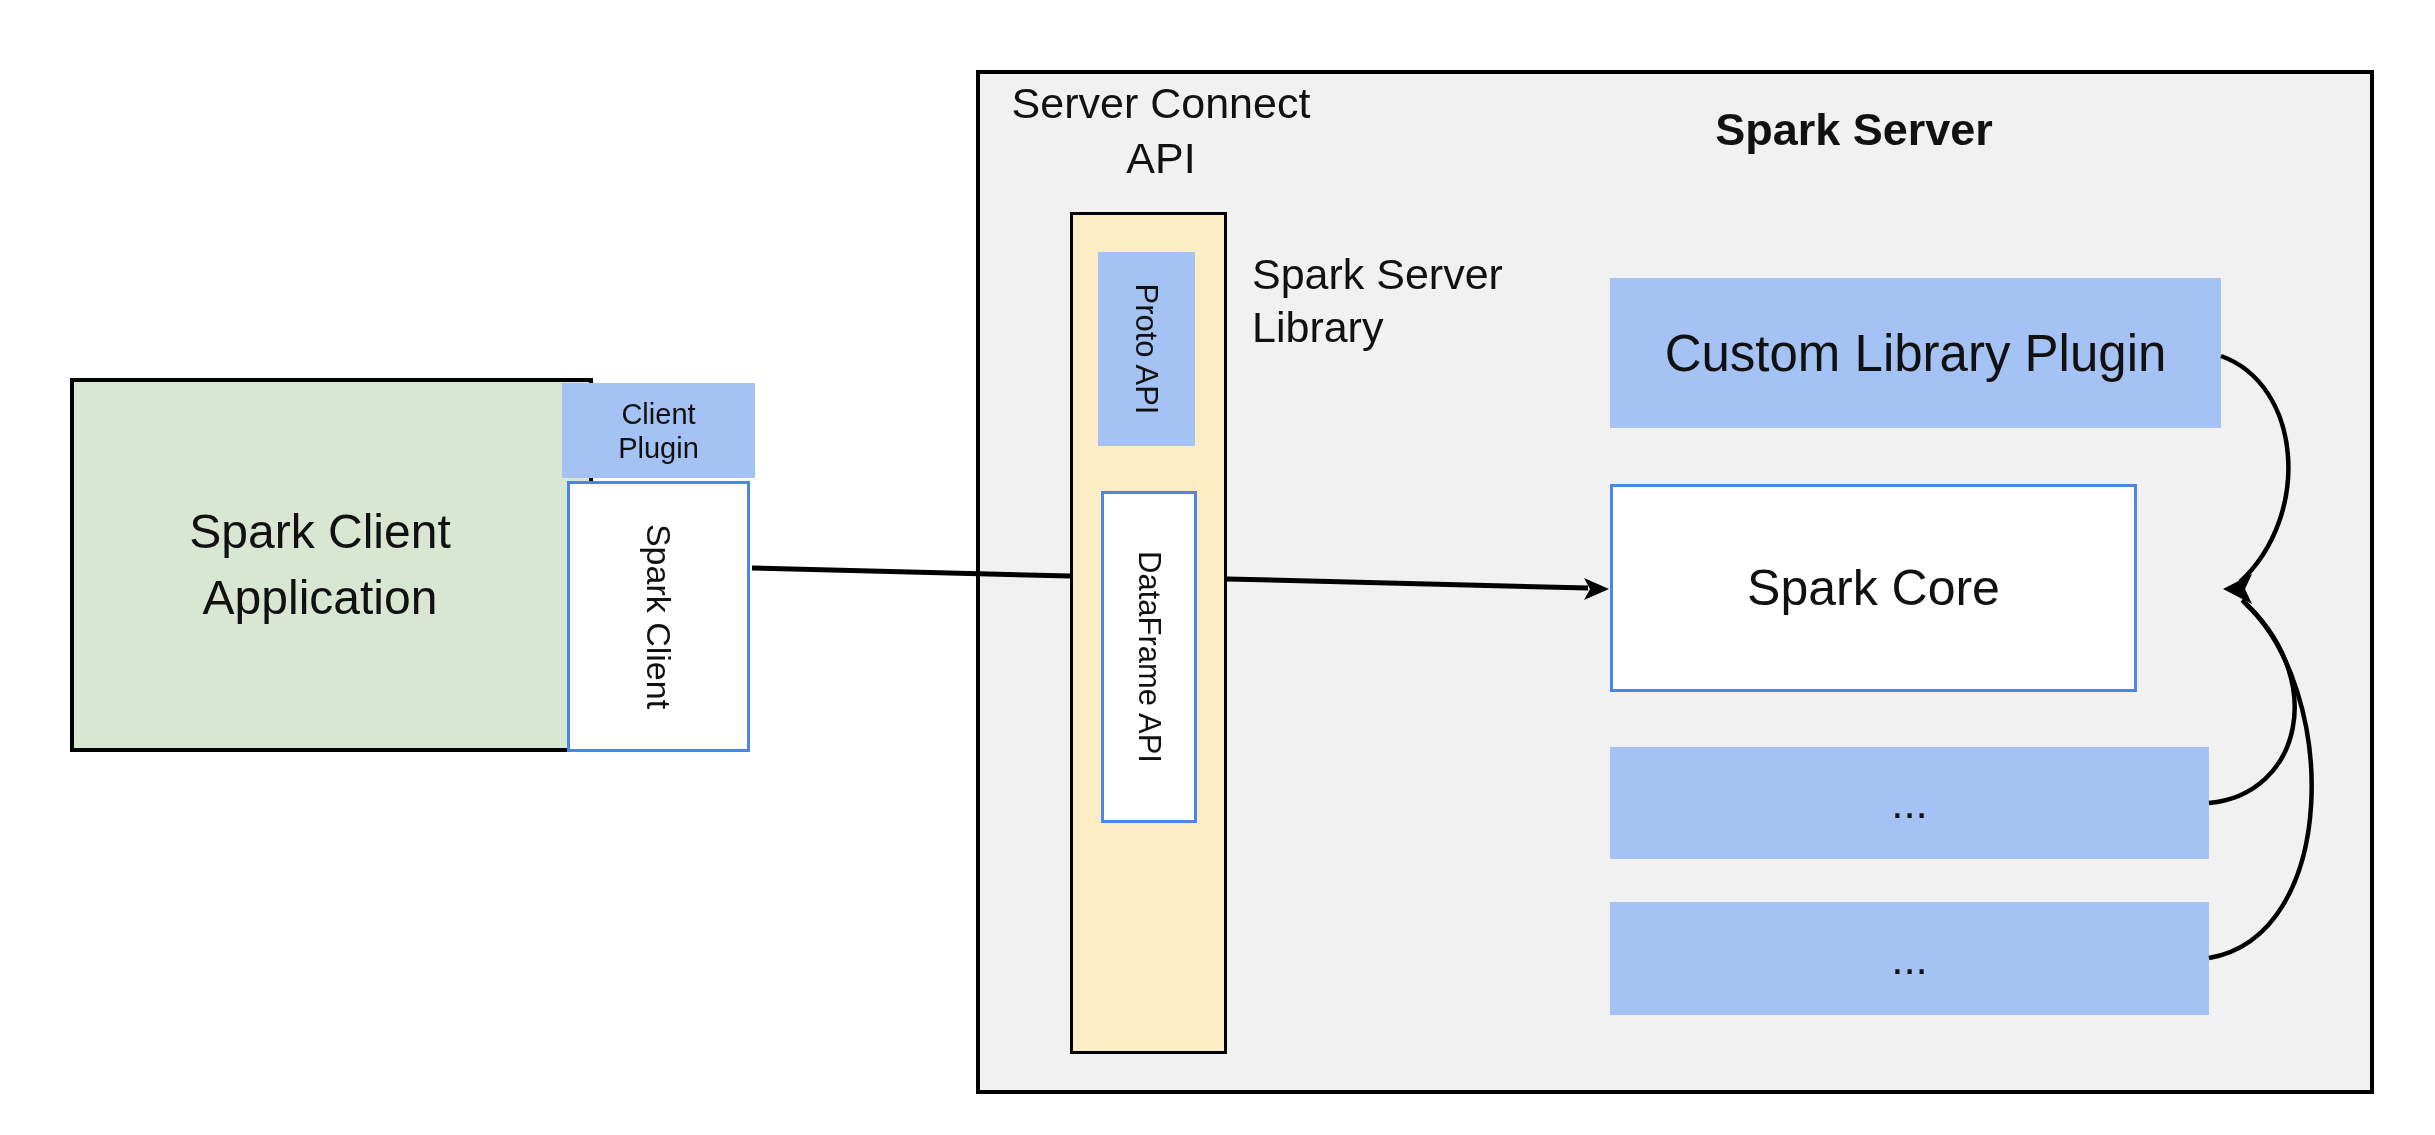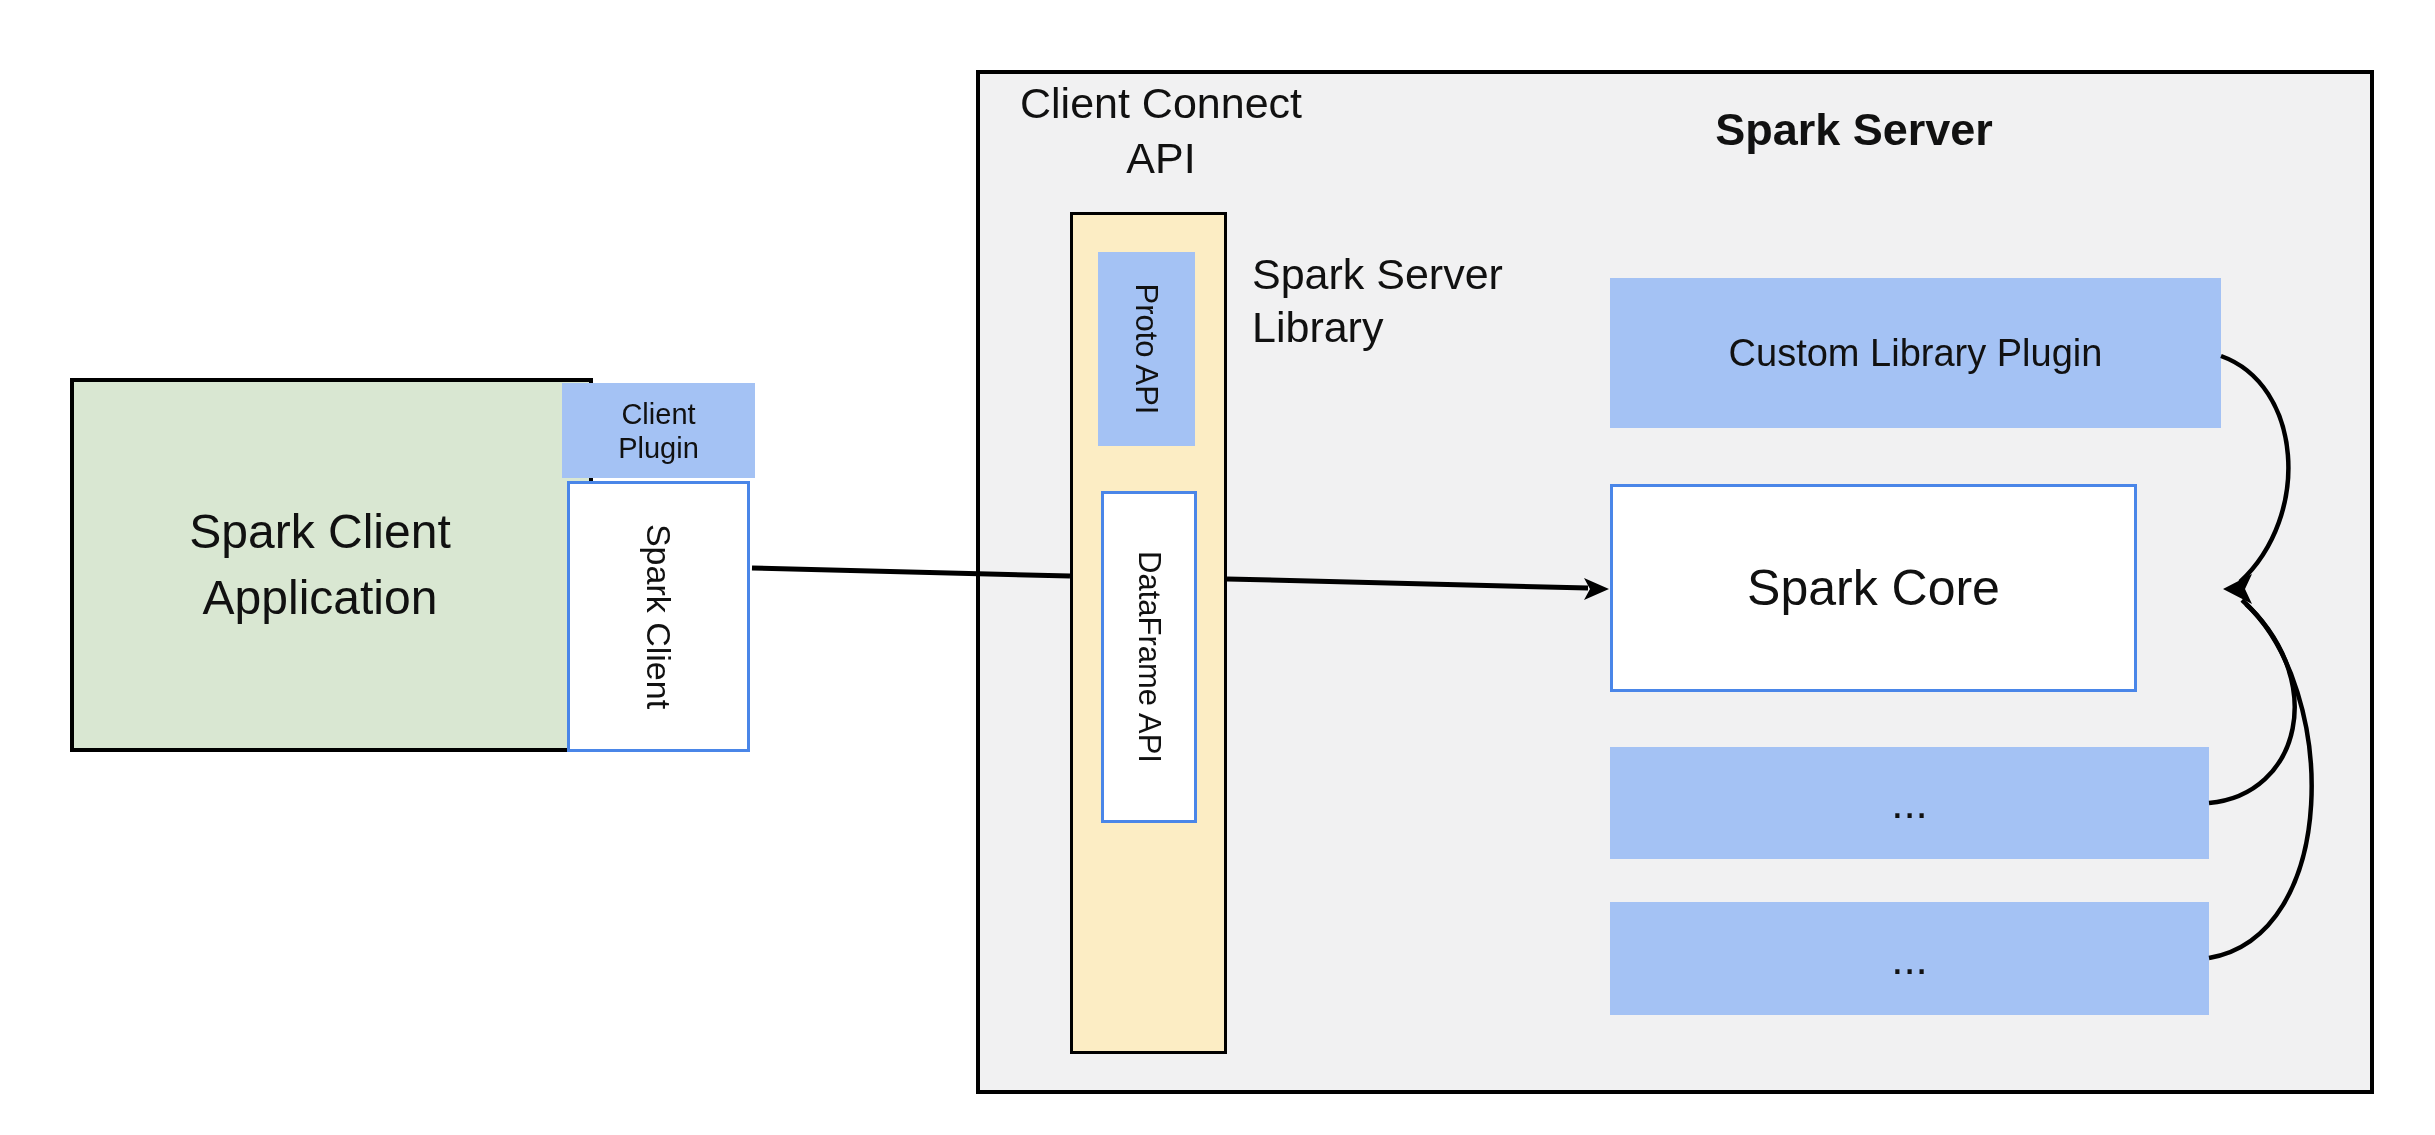--- a/index.html
+++ b/index.html
@@ -39,21 +39,21 @@
     background:var(--yellow-fill); border:3px solid var(--line-black); z-index:3;}
   .proto-box{left:1098px; top:252px; width:97px; height:194px;
     background:var(--blue-fill); font-size:31px; z-index:4;}
   .dataframe-box{left:1101px; top:491px; width:96px; height:332px;
     background:#fff; border:3px solid var(--blue-border); font-size:31px; z-index:4;}
   .server-library-label{left:1252px; top:248px; width:420px;
     font-size:43px; line-height:53px; text-align:left; z-index:2;}
 
   
   .plugin-box{left:1610px; top:278px; width:611px; height:150px;
-    background:var(--blue-fill); font-size:38px; z-index:2;}
+    background:var(--blue-fill); font-size:51px; z-index:2;}
   .core-box{left:1610px; top:484px; width:527px; height:208px;
     background:#fff; border:3px solid var(--blue-border); font-size:50px; z-index:2;}
   .dots-box1{left:1610px; top:747px; width:599px; height:112px;
     background:var(--blue-fill); font-size:44px; z-index:2;}
   .dots-box2{left:1610px; top:902px; width:599px; height:113px;
     background:var(--blue-fill); font-size:44px; z-index:2;}
 
   svg.overlay{position:absolute; left:0; top:0; z-index:6; pointer-events:none;}
 </style>
 </head>
@@ -67,21 +67,21 @@
 
   <div class="abs center preline client-package">Client
 Plugin</div>
 
   <div class="abs center spark-client-box">
     <span class="vtext">Spark Client</span>
   </div>
 
   <div class="abs gray-box"></div>
 
-  <div class="abs preline connect-title">Client Connect
+  <div class="abs preline connect-title">Server Connect
 API</div>
 
   <div class="abs server-title">Spark Server</div>
 
   <div class="abs yellow-strip"></div>
 
   <div class="abs center proto-box">
     <span class="vtext">Proto API</span>
   </div>
 

